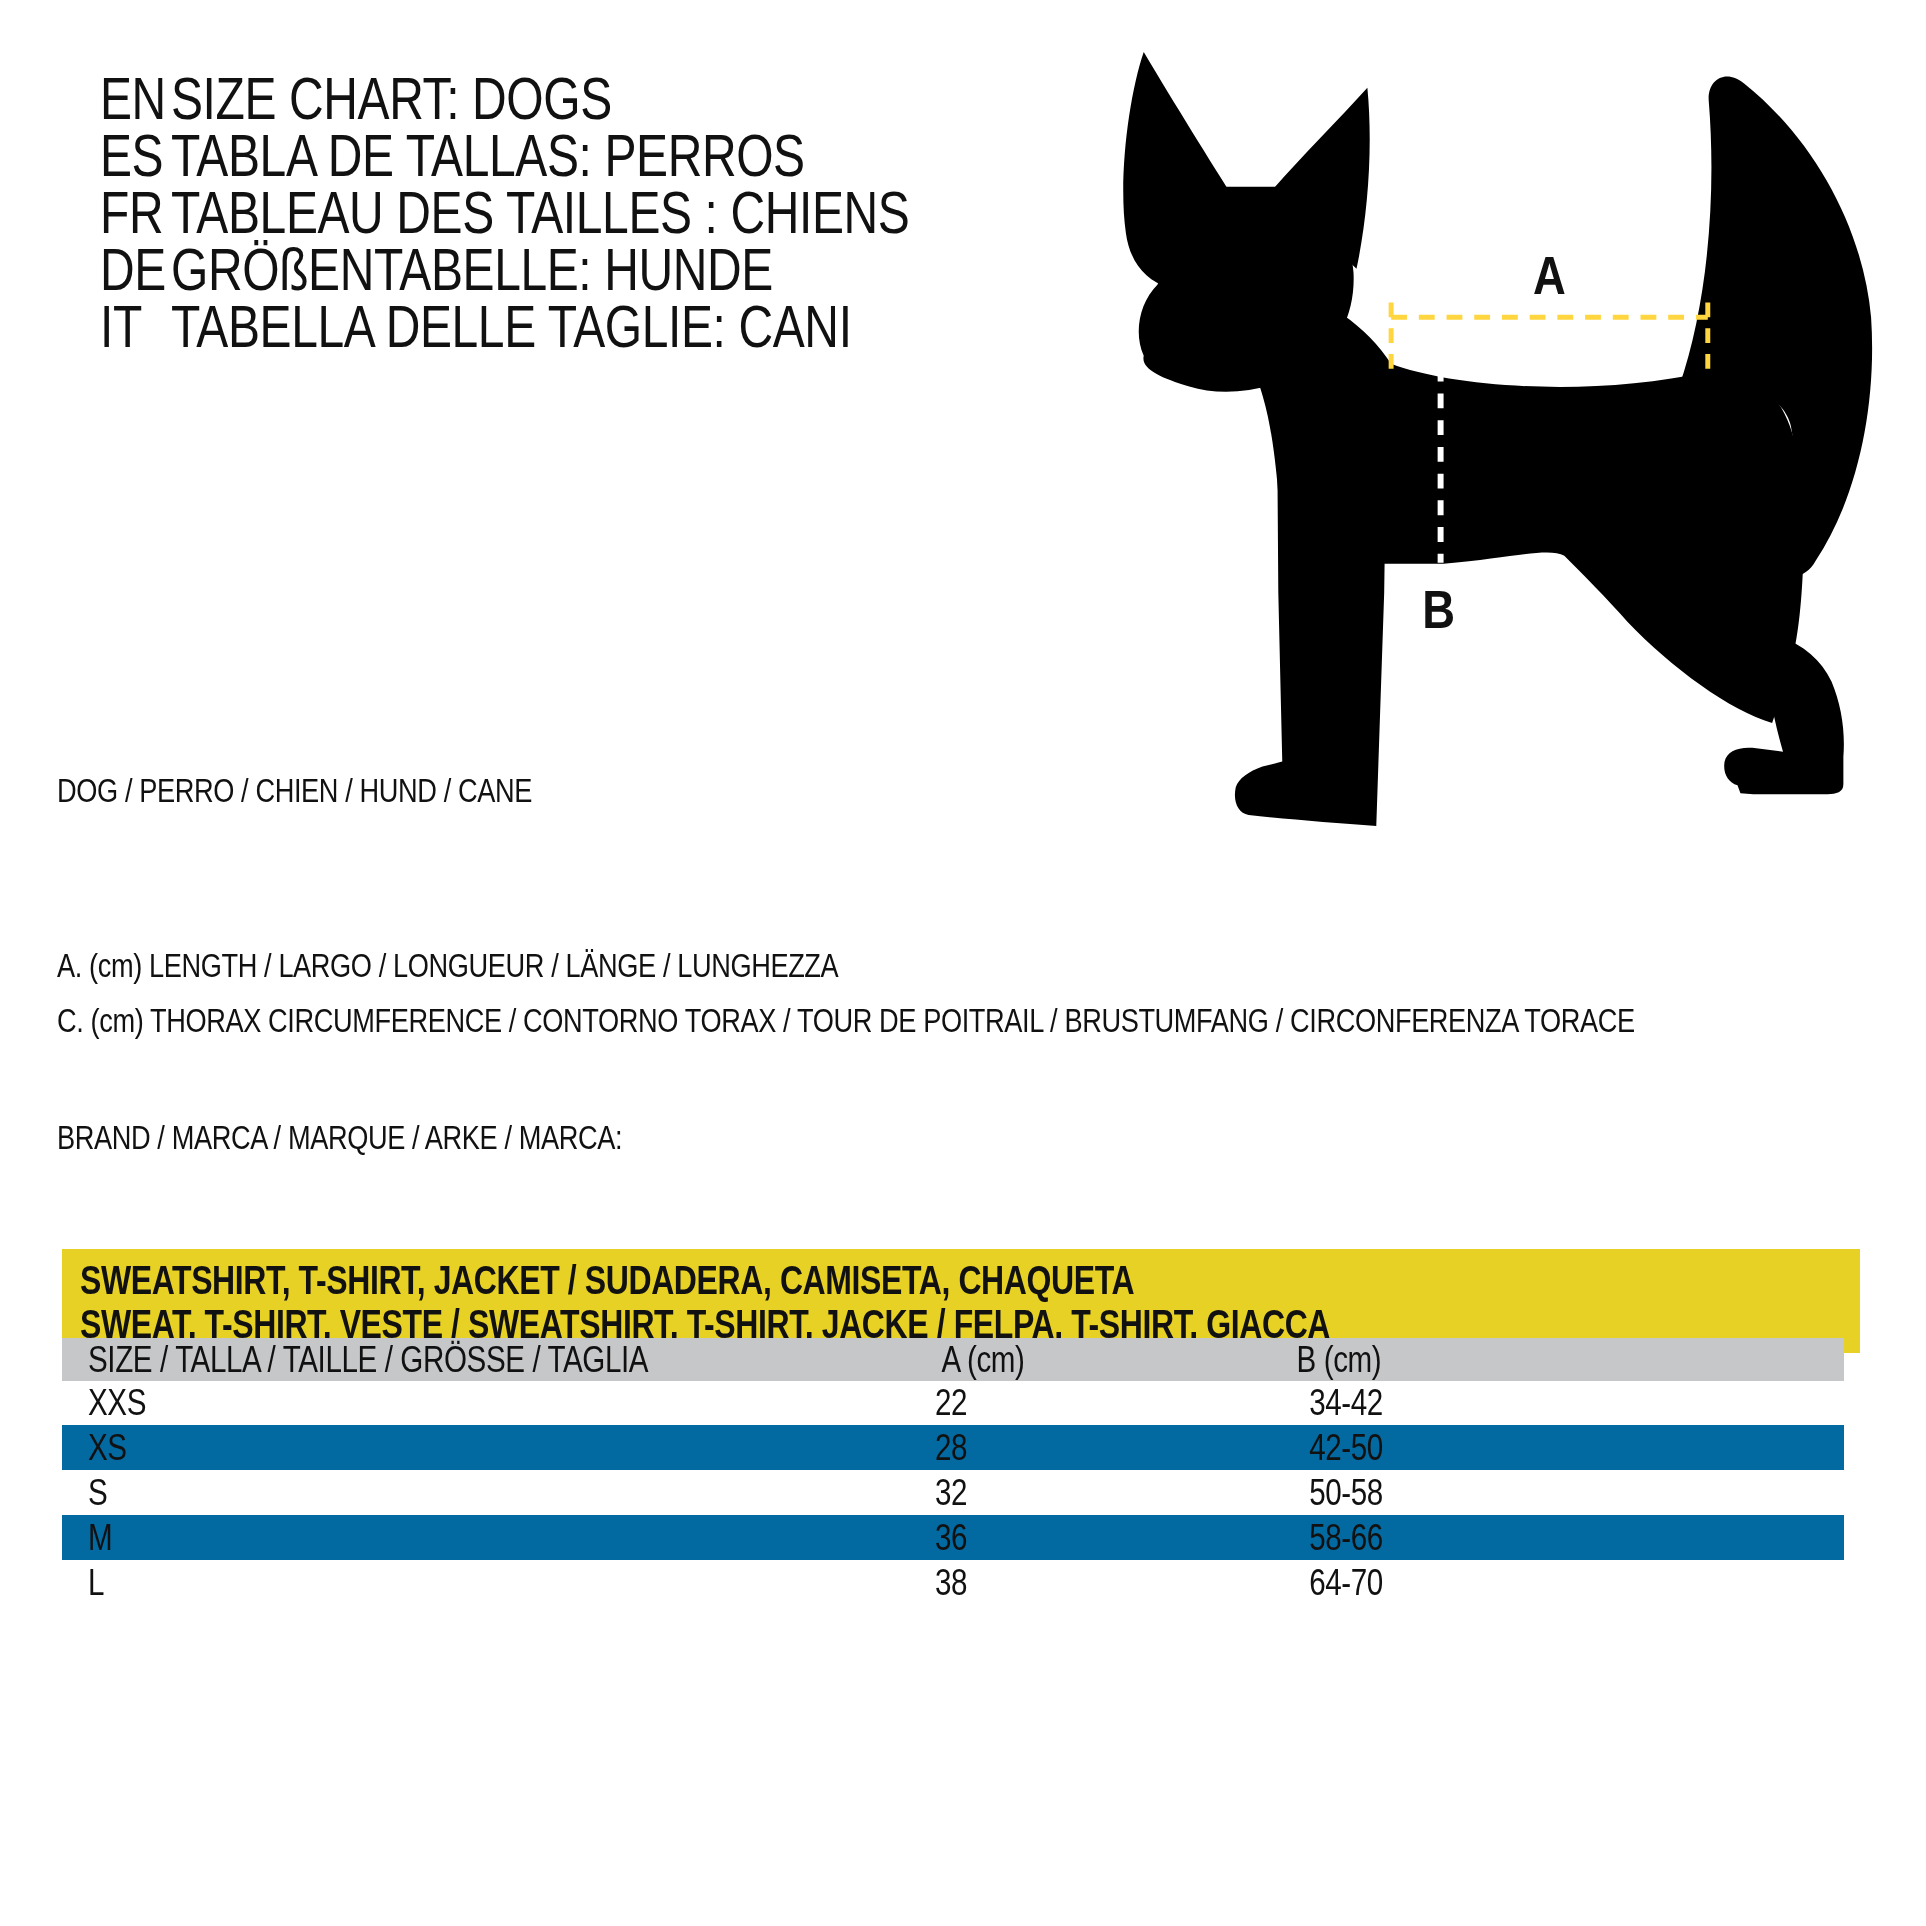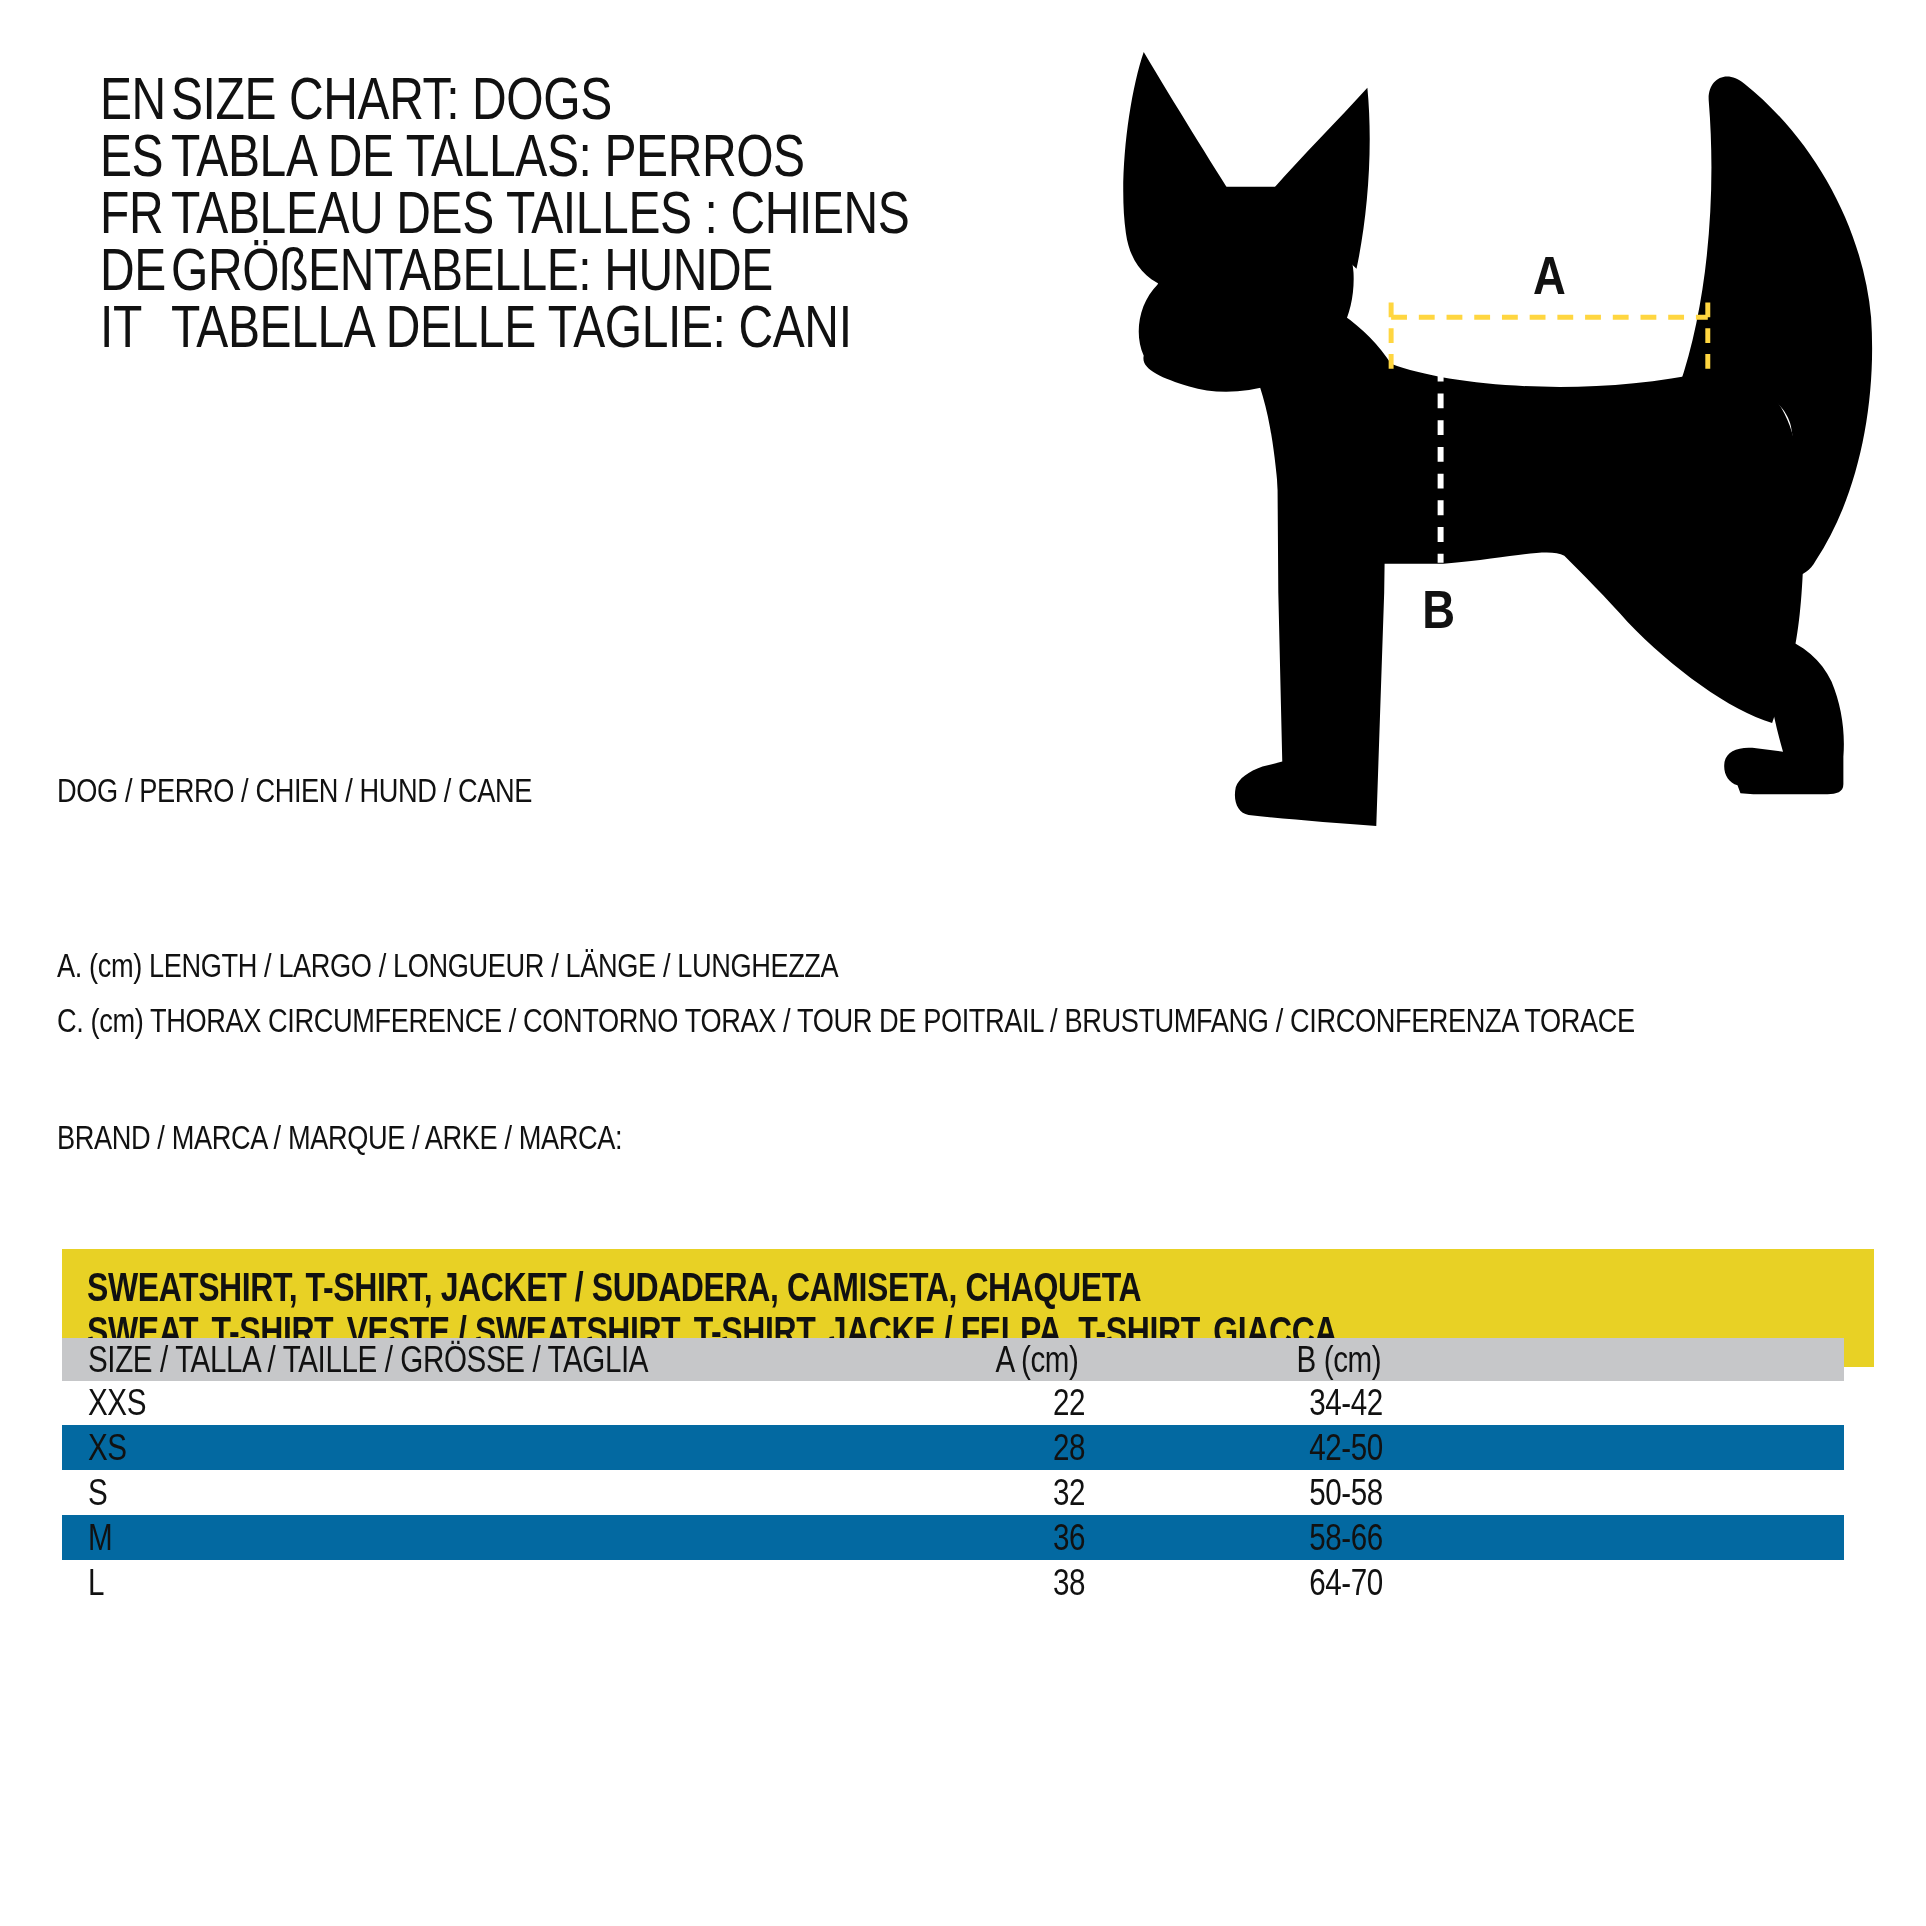--- a/index.html
+++ b/index.html
@@ -22,29 +22,29 @@
 
   
   .line{position:absolute;left:57px;font-size:34px;line-height:44px;height:44px;}
   #dog-label{top:768px;}
   #legend-a{top:943px;}
   #legend-c{top:998px;}
   #brand{top:1115px;}
 
   
   #banner{position:absolute;left:62px;top:1249px;width:1782px;height:88px;background:#E8D125;
-          font-weight:700;font-size:40px;padding:15px;}
+          font-weight:700;font-size:40px;padding:8px;}
   #banner .bline{height:44px;line-height:46px;padding-left:10px;}
   #thead{position:absolute;left:62px;top:1338px;width:1782px;height:43px;background:#C6C7C9;
          font-size:37px;line-height:43px;}
   #tbody{position:absolute;left:62px;top:1380px;width:1782px;font-size:37px;}
   .trow{position:relative;height:45px;line-height:45px;width:1782px;}
   .trow.stripe{background:#0369a1;}
   .c-size{position:absolute;left:10px;margin-left:16px;}
-  .c-a{position:absolute;left:829px;width:198px;text-align:right;}
+  .c-a{position:absolute;left:869px;width:198px;text-align:left;}
   .c-b{position:absolute;left:1132px;width:198px;text-align:right;}
   #thead .c-size{top:0;}
 </style>
 </head>
 <body>
 
 <div id="canvas">
 
   <div id="langs">
     <div class="lang-row">

